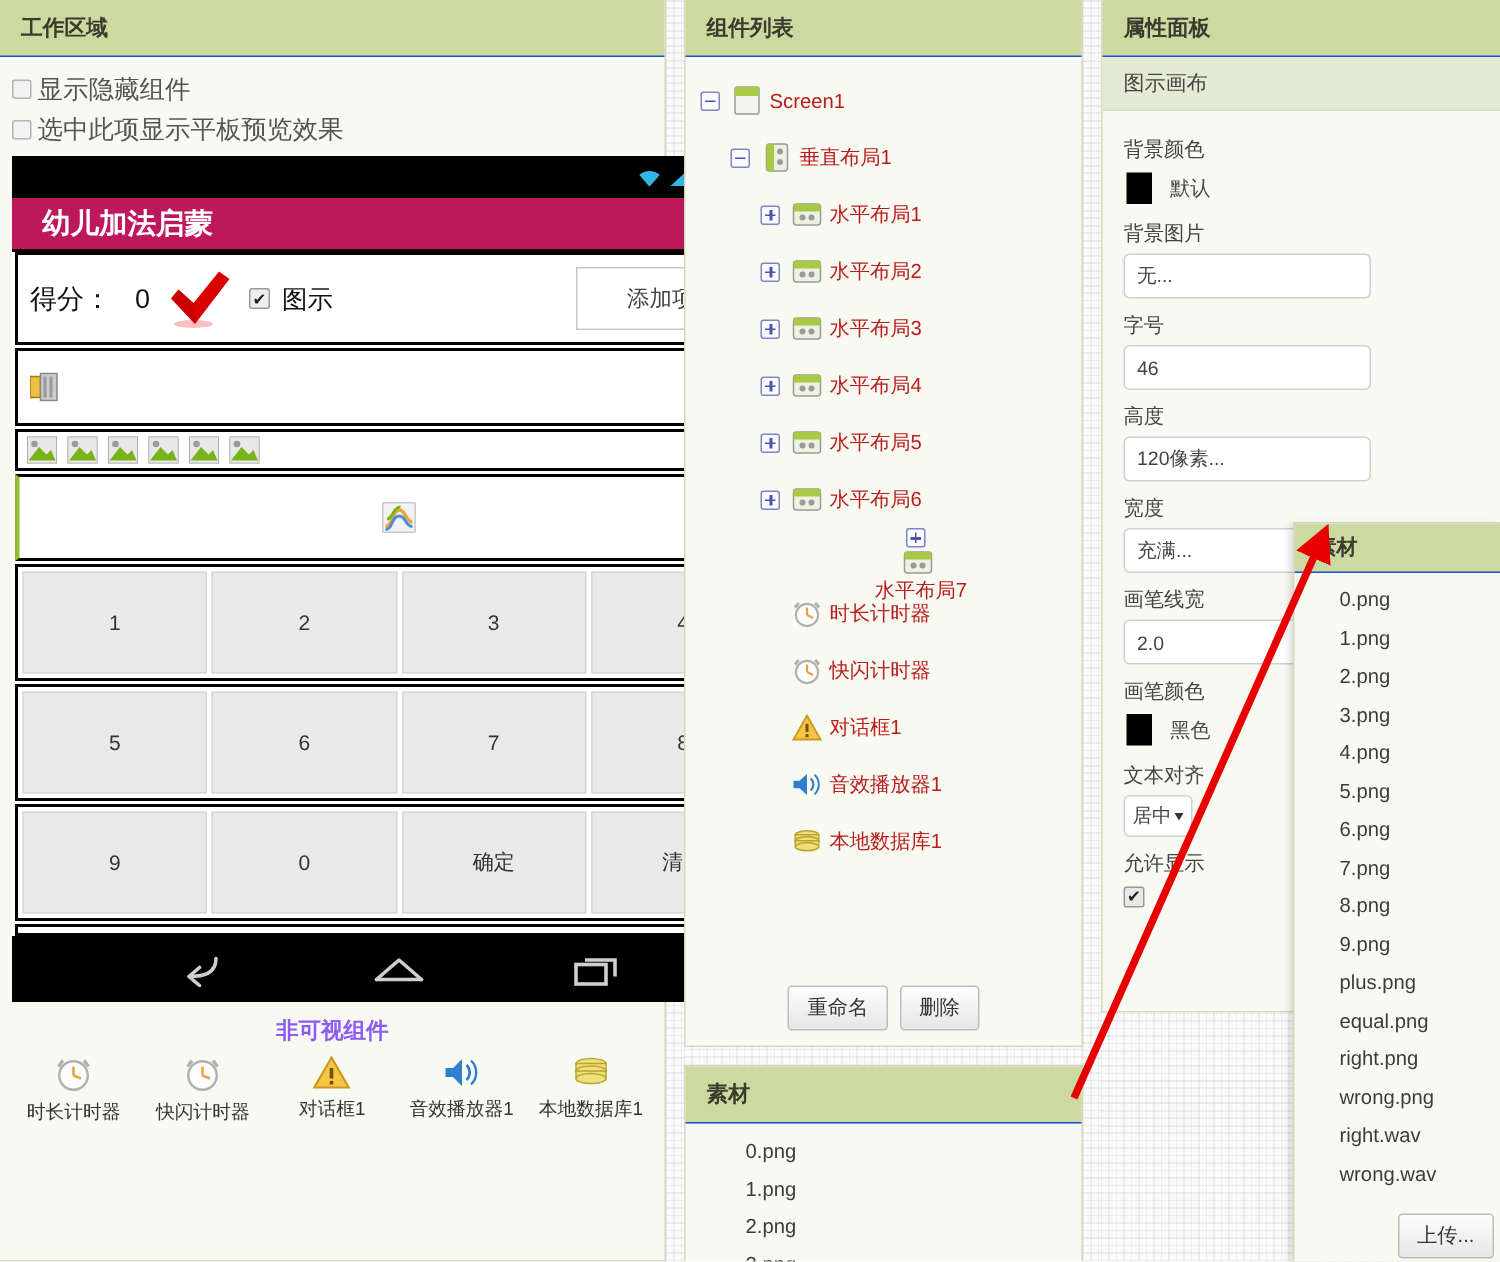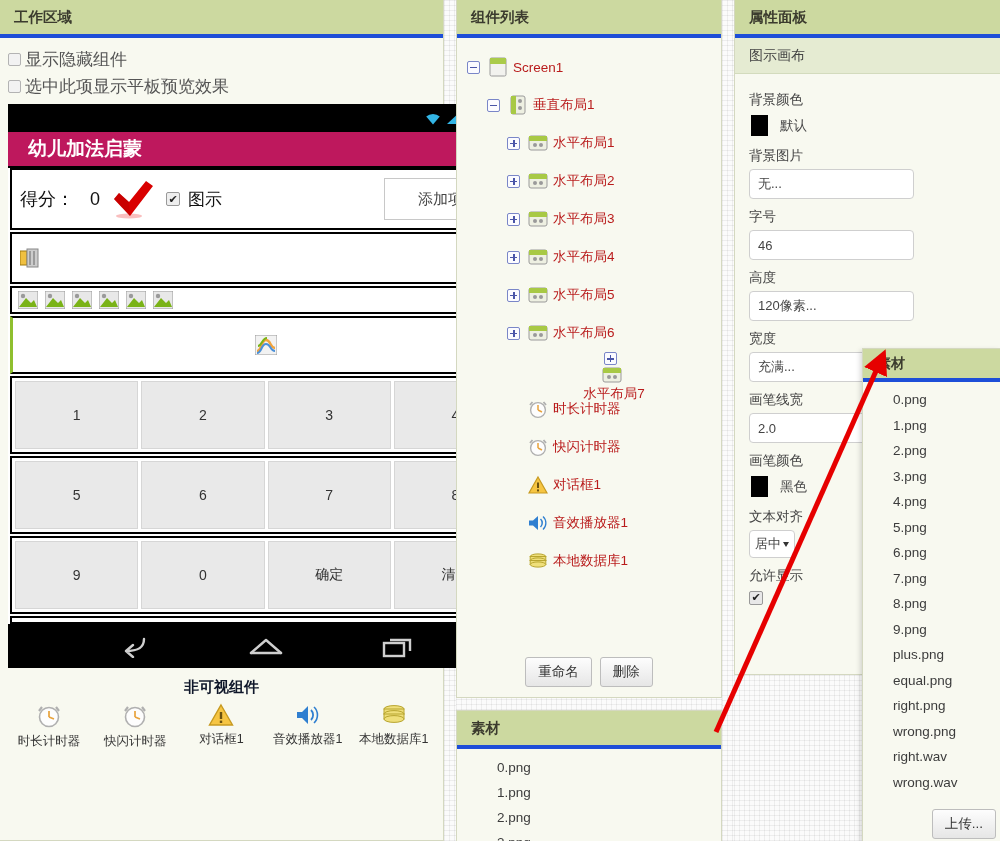--- a/index.html
+++ b/index.html
@@ -22,21 +22,21 @@
       repeating-linear-gradient(90deg, rgba(0,0,0,.055) 0 1px, rgba(0,0,0,0) 1px 5px);
   }
 
   .panel {
     position: absolute;
     background: #f8f9f0;
     border: 1px solid #d4d8c0;
   }
   .panel-head {
     background: #ccd9a0;
-    border-bottom: 4px solid #1d4ed8;
+    border-bottom: 1px solid #1d4ed8;
     height: 38px;
     display: flex; align-items: center;
     padding: 0 14px;
     font-weight: bold;
     font-size: 14.5px;
     color: #3b3b2e;
   }
   .panel-sub {
     background: #e5ebd2;
     border-bottom: 1px solid #d3dbbd;
@@ -118,21 +118,21 @@
     font-size: 14px; color: #333;
   }
 
   .navbar {
     height: 42px; background: #000; display: flex;
     align-items: center; justify-content: space-around;
     padding: 0 60px;
   }
   .navbar svg { display: block; }
 
-  .nonvis-title { text-align: center; font-size: 15px; font-weight: bold; color: #0f172a; padding: 10px 0 6px; }
+  .nonvis-title { text-align: center; font-size: 15px; font-weight: bold; color: #8b5cf6; padding: 10px 0 6px; }
   .nonvis-row { display: flex; justify-content: space-around; align-items: flex-start; padding: 0 6px; }
   .nv-item { display: flex; flex-direction: column; align-items: center; width: 84px; }
   .nv-item .lbl { font-size: 12.5px; color: #333; margin-top: 4px; white-space: nowrap; }
 
   
   #tree { left: 456px; top: 0; width: 266px; height: 698px; border-top: none; }
   .tree-body { padding: 10px 0 0 0; font-size: 13.5px; color: #b91c1c; }
   .tnode { display: flex; align-items: center; height: 38px; padding-left: 10px; }
   .toggle {
     width: 13px; height: 13px; border: 1px solid #7a86c8; background: #fbfbff;

